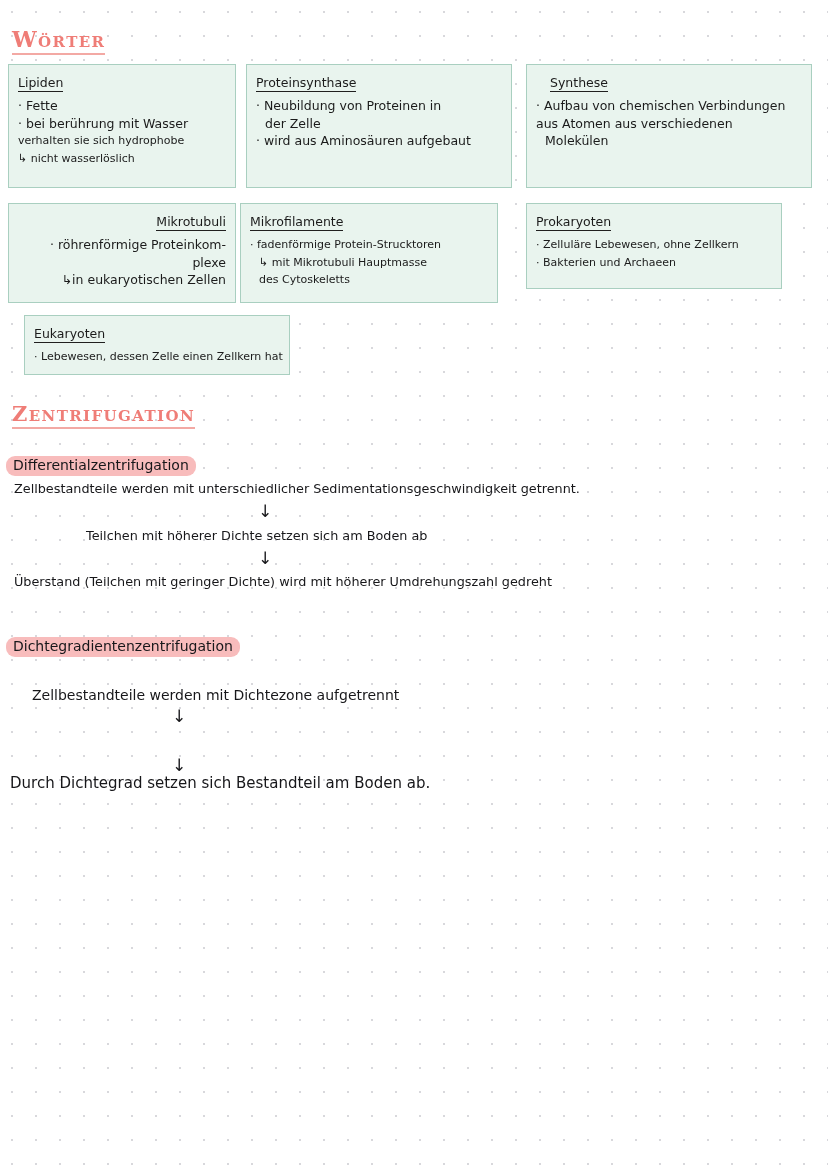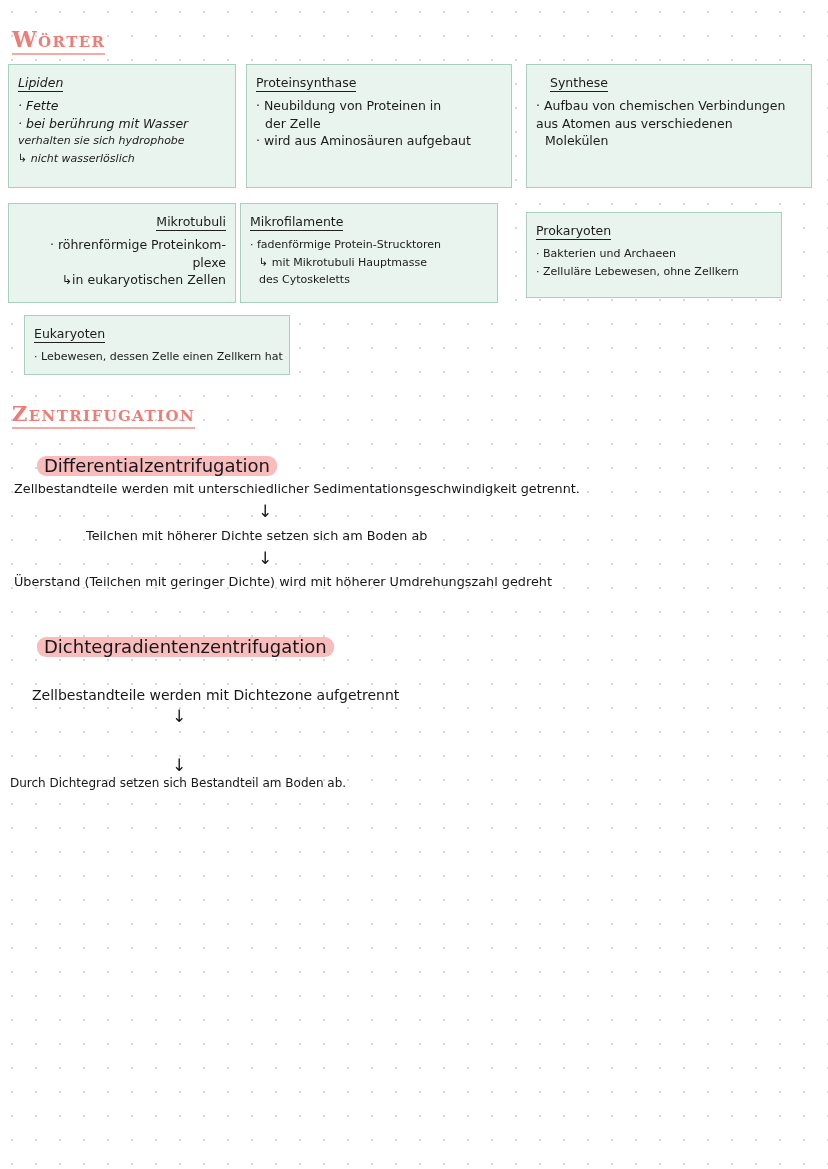--- a/index.html
+++ b/index.html
@@ -77,41 +77,40 @@
   }
   .flow-line.big { font-size: 14px; }
   .arrow {
     position: absolute;
     font-size: 17px;
     line-height: 17px;
     color: #17171a;
   }
   .hl {
     position: absolute;
-    font-size: 18px;
+    font-size: 14px;
     line-height: 17px;
     color: #17171a;
     background: #f8bcbc;
     border-radius: 9px;
     padding: 1px 7px 2px 7px;
     white-space: nowrap;
-    margin-left: 31px;
   }
 </style>
 </head>
 <body>
 
 <div id="page">
 
   <div class="section-title" style="left:12px; top:26px; font-size:22px;">
     <span>Wörter</span>
     <span class="rule"></span>
   </div>
 
-  <div class="note-box" style="left:8px; top:64px; width:228px; height:124px;font-style:italic;">
+  <div class="note-box" style="left:8px; top:64px; width:228px; height:124px;">
     <div class="note-title">Lipiden</div>
     <div class="note-line">· Fette</div>
     <div class="note-line">· bei berührung mit Wasser</div>
     <div class="note-line small">verhalten sie sich hydrophobe</div>
     <div class="note-line small">↳ nicht wasserlöslich</div>
   </div>
 
   <div class="note-box" style="left:246px; top:64px; width:266px; height:124px;">
     <div class="note-title">Proteinsynthase</div>
     <div class="note-line">· Neubildung von Proteinen in</div>
@@ -133,24 +132,24 @@
     <div class="note-line">↳in eukaryotischen Zellen</div>
   </div>
 
   <div class="note-box" style="left:240px; top:203px; width:258px; height:100px;">
     <div class="note-title">Mikrofilamente</div>
     <div class="note-line small">· fadenförmige Protein-Strucktoren</div>
     <div class="note-line small ind2">↳ mit Mikrotubuli  Hauptmasse</div>
     <div class="note-line small ind2">des Cytoskeletts</div>
   </div>
 
-  <div class="note-box" style="left:526px; top:212px; width:256px; height:86px;">
+  <div class="note-box" style="left:526px; top:203px; width:256px; height:86px;">
     <div class="note-title">Prokaryoten</div>
+    <div class="note-line small">· Zelluläre Lebewesen, ohne Zellkern</div>
     <div class="note-line small">· Bakterien und  Archaeen</div>
-    <div class="note-line small">· Zelluläre Lebewesen, ohne Zellkern</div>
   </div>
 
   <div class="note-box" style="left:24px; top:315px; width:266px; height:60px;">
     <div class="note-title">Eukaryoten</div>
     <div class="note-line small">· Lebewesen, dessen Zelle einen Zellkern hat</div>
   </div>
 
   <div class="section-title" style="left:12px; top:401px; font-size:21px;">
     <span>Zentrifugation</span>
     <span class="rule"></span>
@@ -170,15 +169,15 @@
 
   <div class="hl" style="left:6px; top:637px;">Dichtegradientenzentrifugation</div>
 
   <div class="flow-line big" style="left:32px; top:687px;">Zellbestandteile werden mit Dichtezone aufgetrennt</div>
 
   <div class="arrow" style="left:172px; top:708px;">↓</div>
 
 
   <div class="arrow" style="left:172px; top:757px;">↓</div>
 
-  <div class="flow-line" style="left:10px; top:775px; font-size:12px;">Durch  Dichtegrad setzen sich Bestandteil  am Boden ab.</div>
+  <div class="flow-line" style="left:10px; top:775px; font-size:15px;">Durch  Dichtegrad setzen sich Bestandteil  am Boden ab.</div>
 
 </div>
 
 </body></html>

